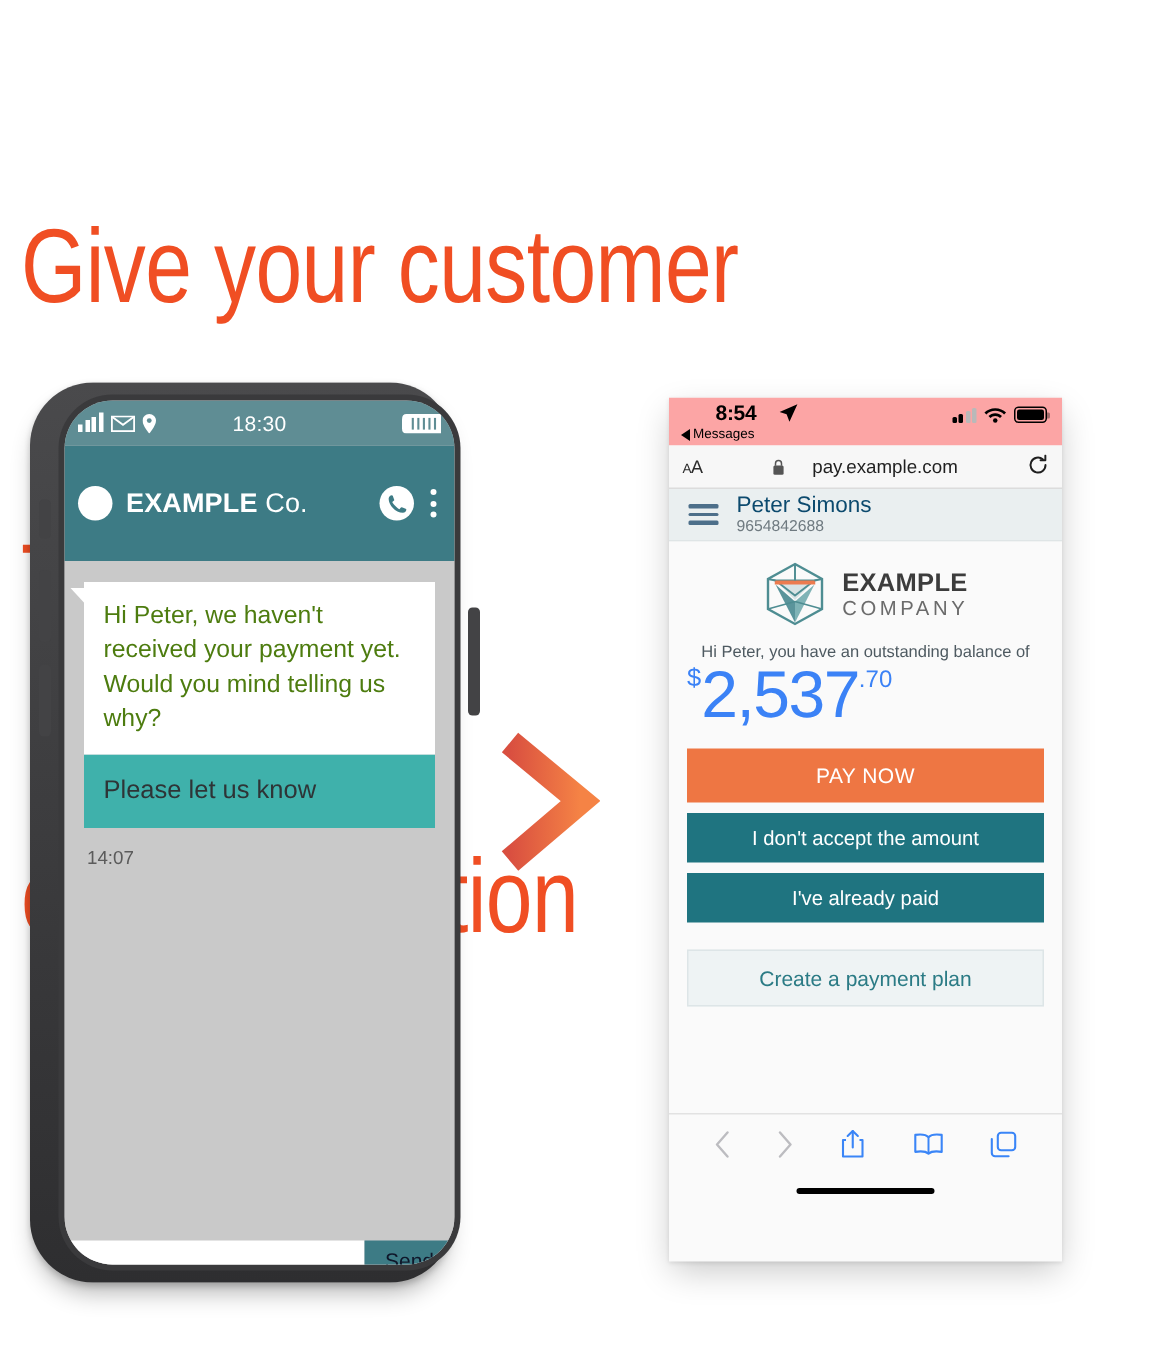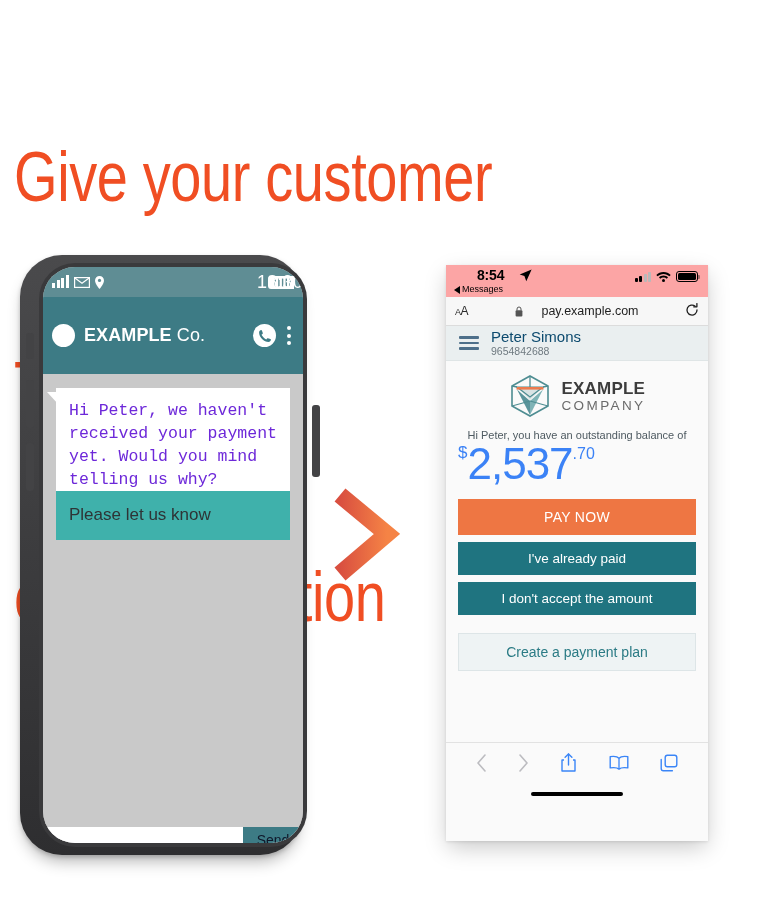--- a/index.html
+++ b/index.html
@@ -87,22 +87,22 @@
     align-items: center;
     padding: 0 9px;
     color: #ffffff;
     font-size: 12.5px;
     position: relative;
   }
   .lp-sb-left { display: flex; align-items: center; gap: 5px; }
   .lp-sb-time {
     position: absolute;
     left: 0; right: 0;
-    text-align: right;
-    font-size: 18px;
+    text-align: center;
+    font-size: 14px;
     letter-spacing: 0.2px;
   }
   .lp-sb-right { margin-left: auto; display: flex; align-items: center; }
 
   .bars { display: flex; align-items: flex-end; gap: 1.5px; height: 12px; }
   .bars i { display: block; width: 3px; background: #fff; }
   .bars i:nth-child(1) { height: 5px; }
   .bars i:nth-child(2) { height: 8px; }
   .bars i:nth-child(3) { height: 10px; }
   .bars i:nth-child(4) { height: 13px; }
@@ -150,25 +150,24 @@
   .bubble-tail {
     position: absolute;
     left: -9px; top: 4px;
     width: 0; height: 0;
     border-top: 0 solid transparent;
     border-bottom: 13px solid transparent;
     border-right: 12px solid #ffffff;
   }
   .bubble-white {
     background: #ffffff;
-    color: #6d28d9;
+    color: #4d7c0f;
     font-size: 16.5px;
     line-height: 23px;
-    padding: 11px 13px 0 13px;
-    font-family: Liberation Mono, monospace;
+    padding: 11px 13px 12px 13px;
   }
   .bubble-teal {
     background: #3fb1ab;
     color: #2e3436;
     font-size: 17px;
     line-height: 22px;
     padding: 13px 13px 14px 13px;
     font-weight: 400;
   }
   .lp-timestamp {
@@ -482,20 +481,21 @@
             </div>
         </div>
       </div>
 
       <div class="lp-chat">
         <div class="bubble-wrap">
           <div class="bubble-tail"></div>
           <div class="bubble-white">Hi Peter, we haven't received your payment yet. Would you mind telling us why?</div>
         </div>
         <div class="bubble-teal">Please let us know</div>
+        <div class="lp-timestamp">14:07</div>
 
         <div class="lp-composer">
           <input class="lp-input" type="text" placeholder="" style="">
           <button class="lp-send">Send</button>
         </div>
       </div>
 
     </div>
   </div>
 </div>
@@ -597,22 +597,22 @@
       </div>
     </div>
 
     <div class="rp-balance-text">Hi Peter, you have an outstanding balance of</div>
 
     <div class="rp-amount">
       <span class="cur">$</span><span class="whole">2,537</span><span class="cents">.70</span>
     </div>
 
     <button class="rp-btn pay">PAY NOW</button>
+    <button class="rp-btn teal">I don't accept the amount</button>
     <button class="rp-btn teal">I've already paid</button>
-    <button class="rp-btn teal">I don't accept the amount</button>
     <button class="rp-btn plan">Create a payment plan</button>
 
     <div class="rp-toolbar">
       <div class="rp-toolbar-icons">
         <span>
           <svg width="11" height="18" viewBox="0 0 11 18">
               <path d="M9 1 L2 9 L9 17" fill="none" stroke="#bcbcc0" stroke-width="1.6" stroke-linecap="round" stroke-linejoin="round"></path>
             </svg>
         </span>
         <span>

